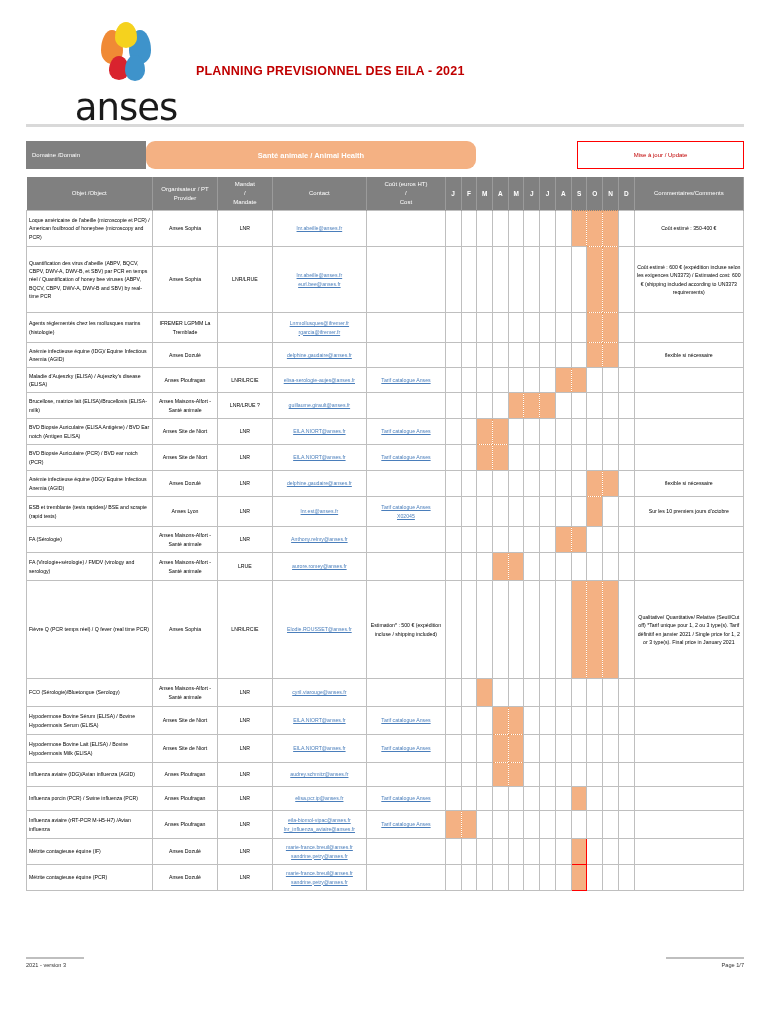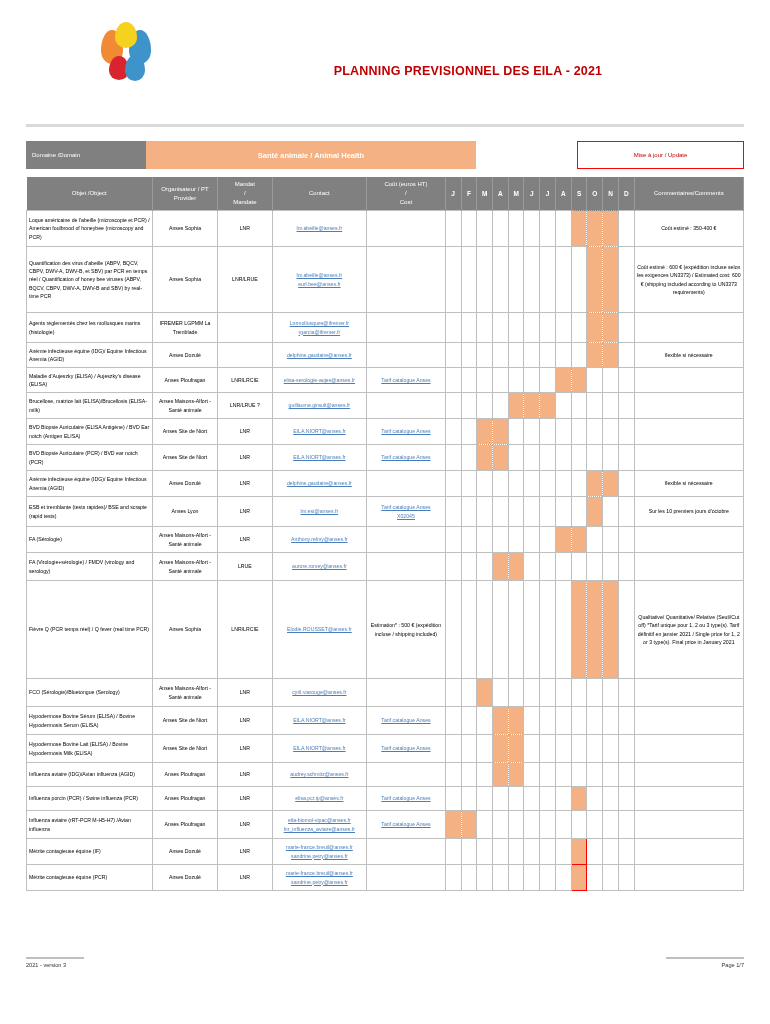--- a/index.html
+++ b/index.html
@@ -14,28 +14,28 @@
   .header{display:flex;align-items:flex-start;padding:22px 26px 0 26px;height:118px;box-sizing:border-box;}
   .logo-wrap{width:170px;display:flex;flex-direction:column;align-items:center;padding-left:30px;box-sizing:border-box;}
   .logo-mark{position:relative;width:50px;height:62px;}
   .logo-mark .pet{position:absolute;border-radius:50% 50% 50% 50%/60% 60% 40% 40%;}
   .p-yellow{width:22px;height:26px;left:14px;top:0;background:#F5D21E;border-radius:50%;}
   .p-blue-r{width:22px;height:34px;left:28px;top:8px;background:#3E93CB;border-radius:60% 40% 70% 30%/60% 50% 50% 40%;}
   .p-orange{width:22px;height:34px;left:0px;top:8px;background:#F08A35;border-radius:40% 60% 30% 70%/50% 60% 40% 50%;}
   .p-red{width:20px;height:24px;left:8px;top:34px;background:#D9232E;border-radius:50% 50% 40% 60%/40% 40% 60% 60%;}
   .p-blue-b{width:20px;height:26px;left:24px;top:33px;background:#3E93CB;border-radius:50% 50% 60% 40%/40% 40% 60% 60%;}
   .logo-text{font-size:37px;font-weight:400;letter-spacing:-1px;color:#1a1a1a;margin-top:2px;font-family:"DejaVu Sans",sans-serif;}
-  .title-wrap{flex:1;text-align:center;padding-top:38px;padding-right:4px;}
+  .title-wrap{flex:1;text-align:left;padding-top:38px;padding-right:4px;}
   .title-line{font-size:12.5px;font-weight:bold;color:#C00000;letter-spacing:0.2px;line-height:1.9;}
   .hr-top{height:3px;background:#d9d9d9;margin:6px 26px 0 26px;}
 
   
   .domain-bar{display:flex;align-items:stretch;margin:14px 26px 0 26px;height:28px;}
   .domain-label{width:120px;background:#808080;color:#fff;font-size:6px;display:flex;align-items:center;padding-left:6px;box-sizing:border-box;}
-  .domain-value{width:330px;background:#F4B183;color:#fff;font-size:7.5px;font-weight:bold;display:flex;align-items:center;justify-content:center;}
+  .domain-value{width:330px;background:#F4B183;color:#fff;font-size:7.5px;font-weight:bold;display:flex;align-items:center;justify-content:center;border-radius:9px;}
   .domain-spacer{flex:1;}
   .update-btn{width:165px;border:1.6px solid #FF0000;background:#fff;display:flex;align-items:center;justify-content:center;color:#C00000;font-size:6px;}
 
   
   table.sched{margin:8px 26px 0 26px;border-collapse:collapse;width:718px;table-layout:fixed;}
   table.sched th{background:#808080;color:#fff;font-size:6px;font-weight:normal;text-align:center;
     border-right:1px solid #9b9b9b;padding:3px 1px;vertical-align:middle;line-height:1.5;}
   table.sched th.mon{font-weight:bold;font-size:6.5px;}
   table.sched td{border:1px solid #bfbfbf;font-size:5.2px;vertical-align:middle;padding:2px 2px;line-height:1.55;
     word-wrap:break-word;overflow:hidden;}
@@ -65,20 +65,21 @@
 
   <div class="header">
     <div class="logo-wrap">
       <div class="logo-mark">
         <span class="pet p-orange"></span>
         <span class="pet p-blue-r"></span>
         <span class="pet p-yellow"></span>
         <span class="pet p-red"></span>
         <span class="pet p-blue-b"></span>
       </div>
+      <div class="logo-text">anses</div>
     </div>
     <div class="title-wrap">
       <div class="title-line">PLANNING PREVISIONNEL DES EILA - 2021</div>
     </div>
   </div>
   <div class="hr-top"></div>
 
   <div class="domain-bar">
     <div class="domain-label">Domaine /Domain</div>
     <div class="domain-value">Santé animale / Animal Health</div>

